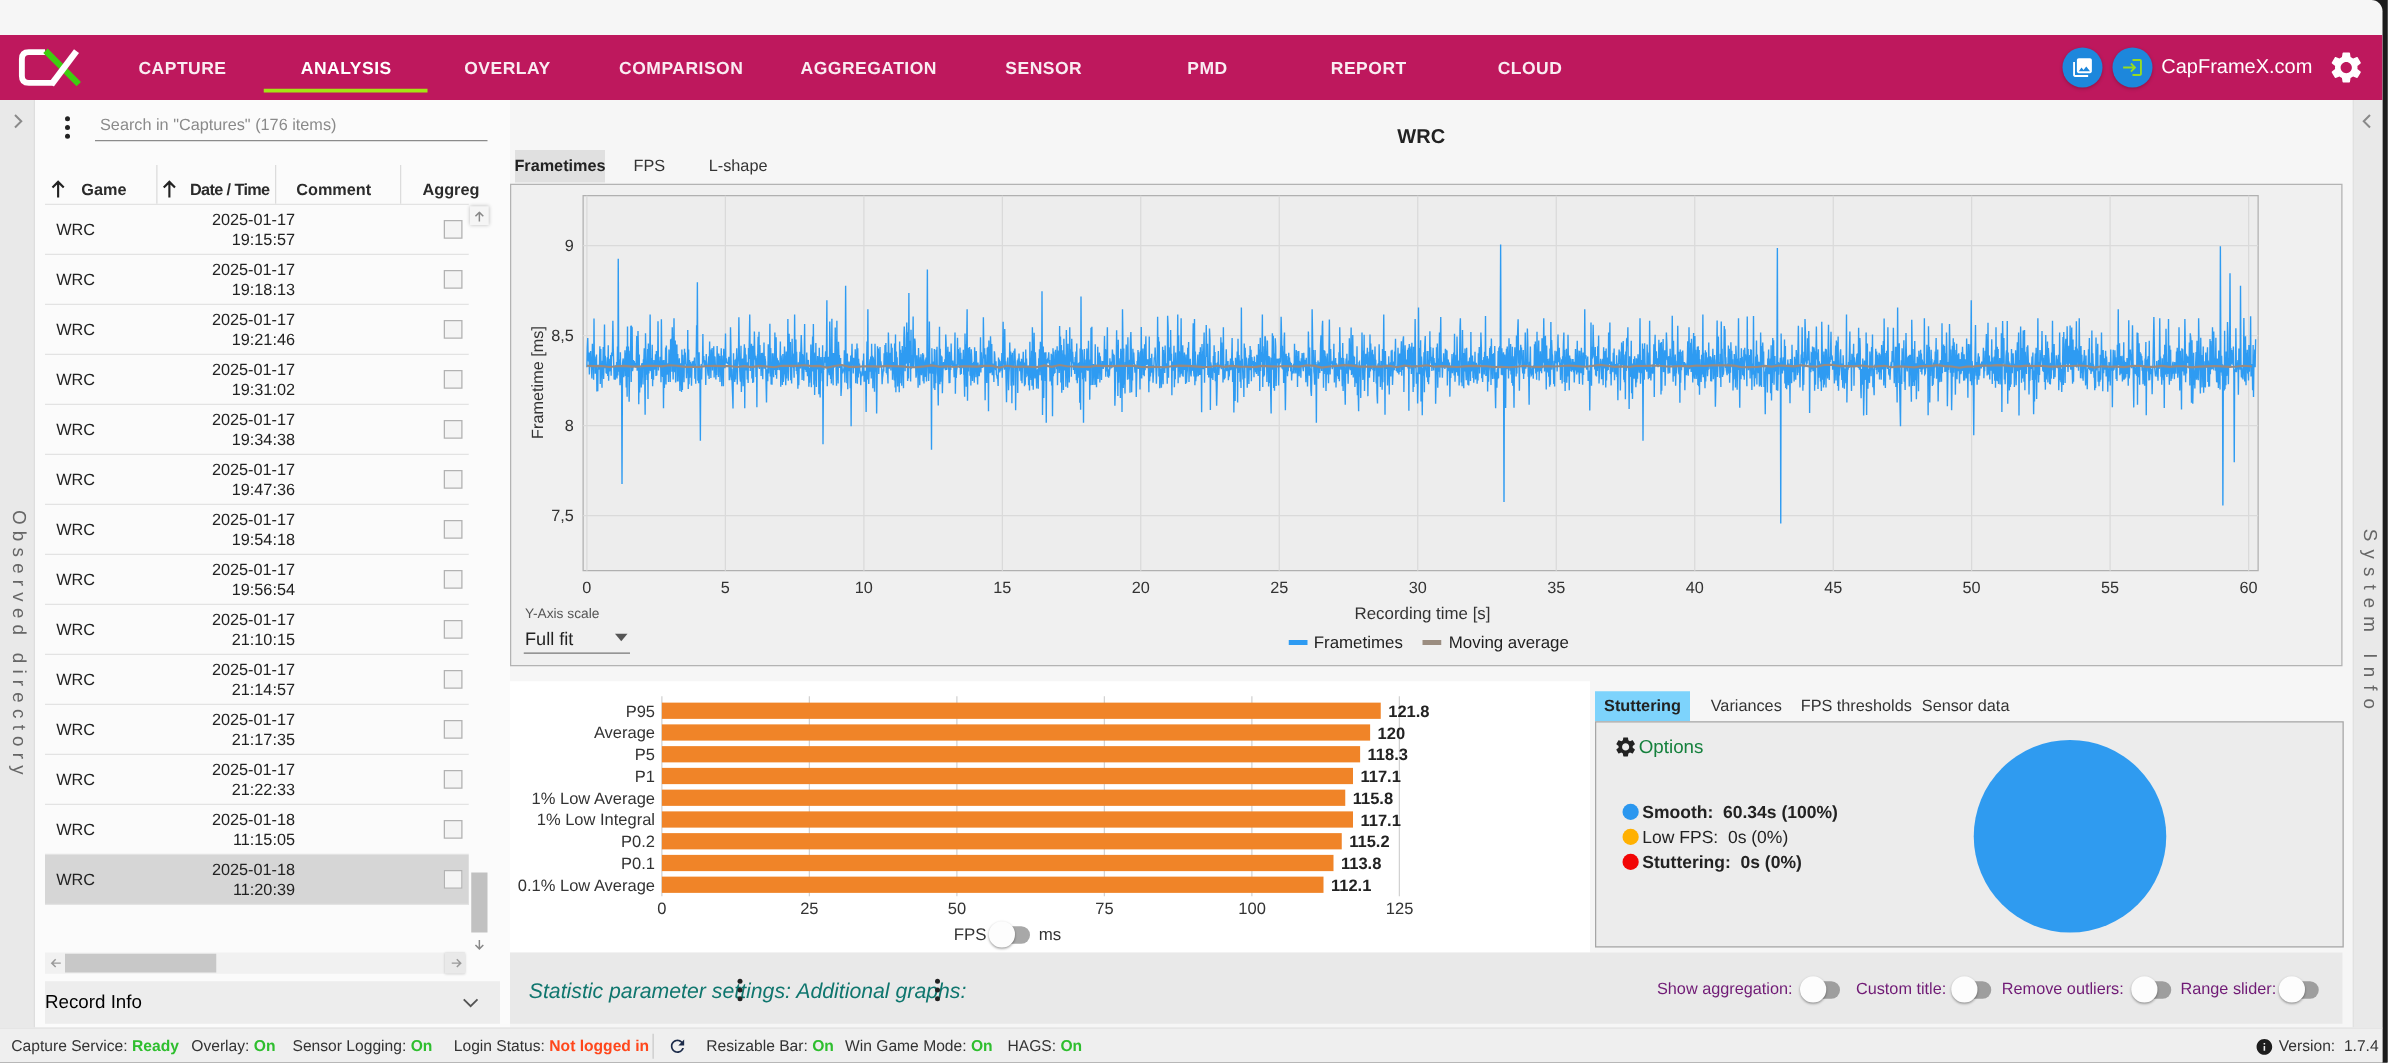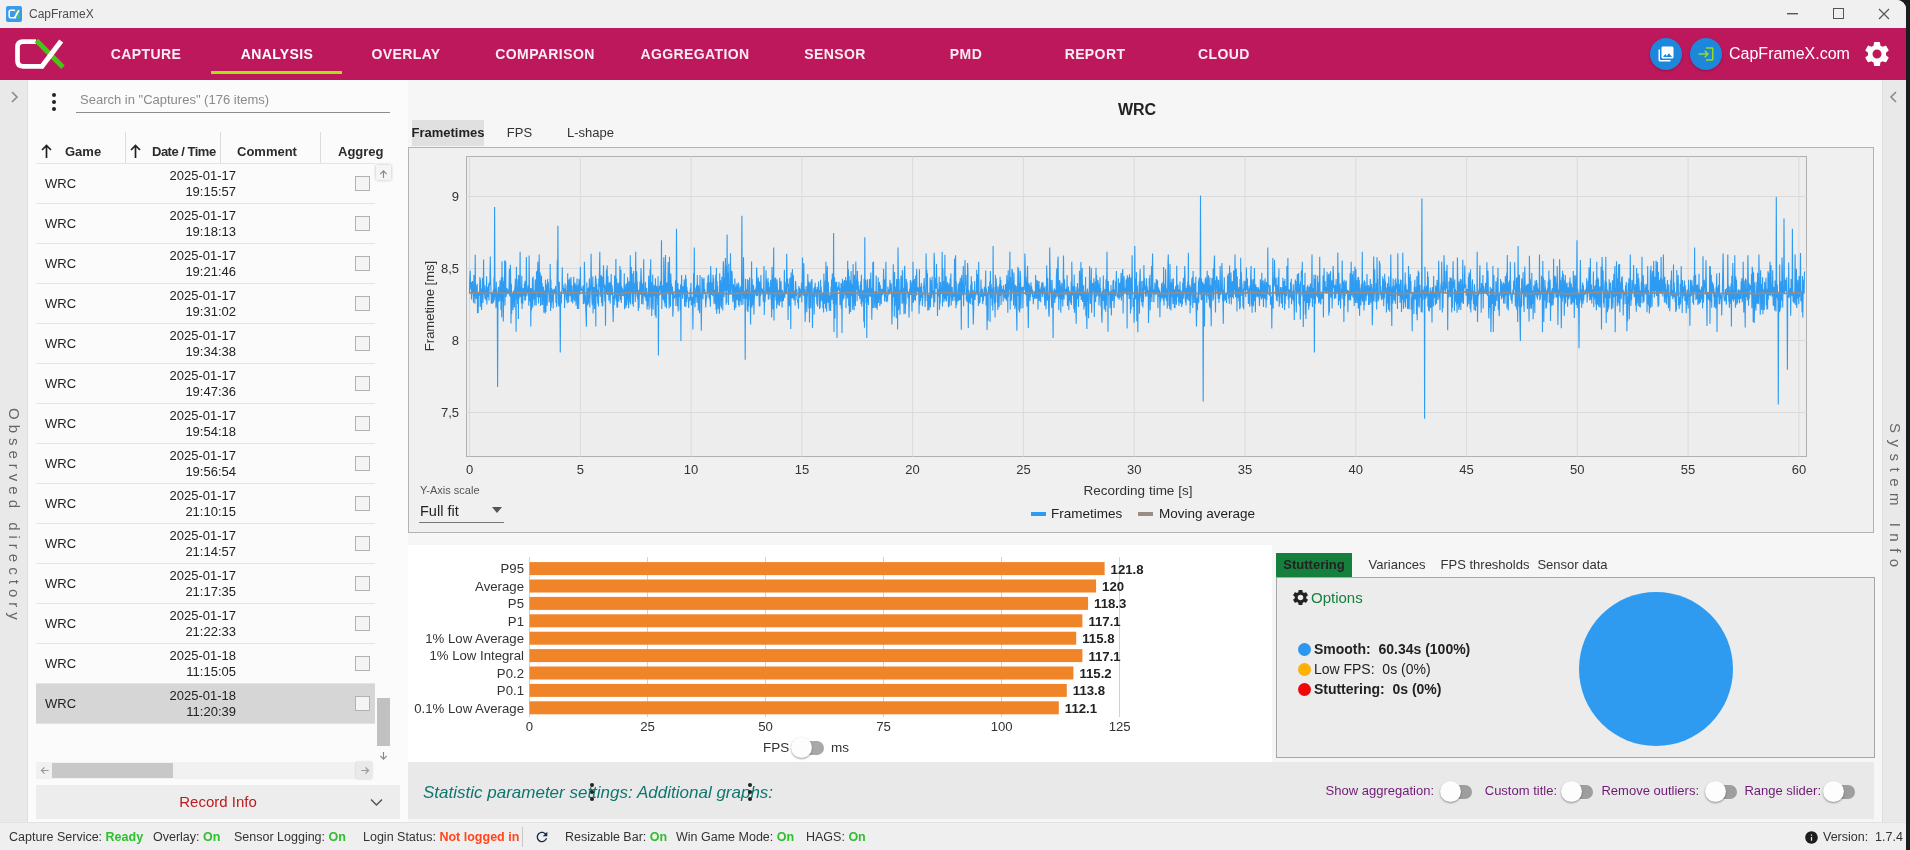--- a/index.html
+++ b/index.html
@@ -27,66 +27,50 @@
 #rows { position:absolute; left:8px; top:83px; border-top:1px solid #e3e3e3; width:339px; }
 .row { position:relative; width:339px; height:40px; border-bottom:1px solid #e3e3e3; }
 .row.sel { background:#d6d6d6; }
 .gname { position:absolute; left:9px; top:12px; font-size:13px; color:#222; }
 .dt { position:absolute; left:60px; top:4px; width:140px; text-align:right; font-size:13px; color:#222; line-height:16px; }
 .cb { position:absolute; left:319px; top:12px; width:15px; height:15px; background:#f4f4f4; border:1px solid #b2b2b2; }
 
 .sbtn { position:absolute; background:#f1f1f1; color:#9a9a9a; text-align:center; }
 
 #recinfo { position:absolute; left:8px; top:705px; width:364px; height:34px; background:#ededed; }
-#recinfo span { display:block; text-align:center; line-height:34px; font-size:15px; color:#b91c1c; }
+#recinfo span { display:block; line-height:34px; font-size:15px; color:#000000; }
 
 #main { position:absolute; left:408px; top:80px; width:1474px; height:742px; background:#f6f6f6; }
 #wrctitle { position:absolute; left:0px; top:21px; width:1466px; text-align:center; font-size:16px; font-weight:bold; color:#222; }
 .ctab { position:absolute; top:40px; height:26px; line-height:26px; font-size:13px; color:#333; text-align:center; }
 .ctab.active { background:#e0e0e0; font-weight:bold; color:#222; }
 #chartcard { position:absolute; left:0px; top:67px; width:1466px; height:386px; background:#f0f0f0; border:1px solid #b3b3b3; }
 
 #barcard { position:absolute; left:0px; top:465px; width:864px; height:217px; background:#ffffff; }
 #stutcard { position:absolute; left:868px; top:497px; width:599px; height:181px; background:#ececec; border:1px solid #a6a6a6; }
 .stab { position:absolute; top:473px; height:24px; line-height:24px; font-size:13px; color:#333; text-align:center; }
-.stab.active { background:#15803d; font-weight:bold; color:#222; }
+.stab.active { background:#7dd3fc; font-weight:bold; color:#222; }
 
 #toolstrip { position:absolute; left:0px; top:682px; width:1466px; height:57px; background:#e9e9e9; }
 .tstxt { position:absolute; top:21px; font-size:17px; color:#0f766e;font-style:italic; }
 .dots3 { position:absolute; width:4px; height:18px; }
 .dots3 i { display:block; width:4px; height:4px; border-radius:50%; background:#222; margin-bottom:3px; }
 .toglabel { position:absolute; top:21px; font-size:13px; color:#701a75; width:160px; text-align:right; }
 .togtrack { position:absolute; top:23px; width:30px; height:14px; border-radius:7px; background:#9e9e9e; }
 .togknob { position:absolute; top:19px; width:21px; height:21px; border-radius:50%; background:#fdfdfd; box-shadow:0 1px 2px rgba(0,0,0,0.4); }
 
 #statusbar { position:absolute; left:0; top:822px; width:1906px; height:28px; background:#efefef; border-top:1px solid #e2e2e2; font-size:12.5px; color:#333; }
 #statusbar .it { position:absolute; top:0; height:28px; line-height:28px; white-space:nowrap; }
 .gn { color:#2ebe2e; font-weight:bold; }
 .rd { color:#ff471c; font-weight:bold; }
 </style>
 </head>
 <body>
 <div id="win">
 
-  <div id="titlebar">
-    <svg class="abs" style="left:6px;top:6px" width="16" height="16" viewBox="0 0 16 16">
-      <rect x="0" y="0" width="16" height="16" rx="2" fill="#3b99ec"></rect>
-      <path d="M9 4.3 H4.6 Q3.2 4.3 3.2 5.7 V10.3 Q3.2 11.7 4.6 11.7 H10.2" fill="none" stroke="#fff" stroke-width="1.6"></path>
-      <path d="M9.2 4.5 L13.2 11.9" stroke="#49d41a" stroke-width="1.8" fill="none"></path>
-      <path d="M12.9 4.3 L8.5 11.9" stroke="#fff" stroke-width="1.8" fill="none"></path>
-    </svg>
-    <div id="apptitle">CapFrameX</div>
-    <svg class="abs" style="left:1787px;top:13px" width="12" height="2" viewBox="0 0 12 2">
-        <rect width="11" height="1.4" fill="#555"></rect>
-      </svg>
-    <div class="abs" style="left:1833px;top:8px;width:11px;height:11px;border:1px solid #555"></div>
-    <svg class="abs" style="left:1878px;top:8px" width="12" height="12" viewBox="0 0 12 12">
-        <path d="M1 1 L11 11 M11 1 L1 11" stroke="#555" stroke-width="1.2"></path>
-      </svg>
-  </div>
 
   <div id="nav">
     <svg class="abs" style="left:14px;top:9px" width="56" height="34" viewBox="0 0 56 34">
       <path d="M22 4.7 H9 Q3.5 4.7 3.5 10.2 V23.8 Q3.5 29.3 9 29.3 H29" fill="none" stroke="#ffffff" stroke-width="4.7"></path>
       <path d="M22.4 3.6 L49 30.3" stroke="#3fcc10" stroke-width="5" fill="none"></path>
       <path d="M47.2 3.9 L27.1 30.6" stroke="#ffffff" stroke-width="5" fill="none"></path>
     </svg>
     <div class="tab" style="left:146px">CAPTURE</div>
     <div class="tab" style="left:277px;color:#fff">ANALYSIS</div>
     <div class="tab" style="left:406px">OVERLAY</div>

